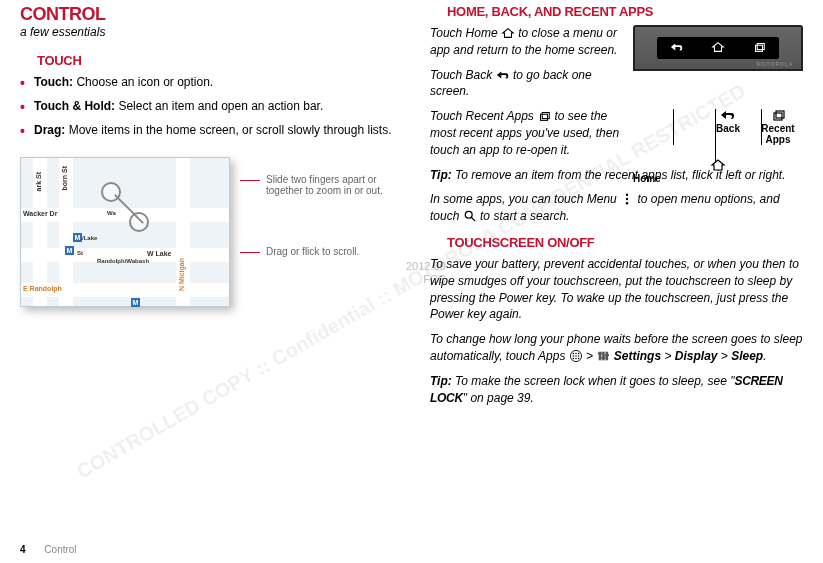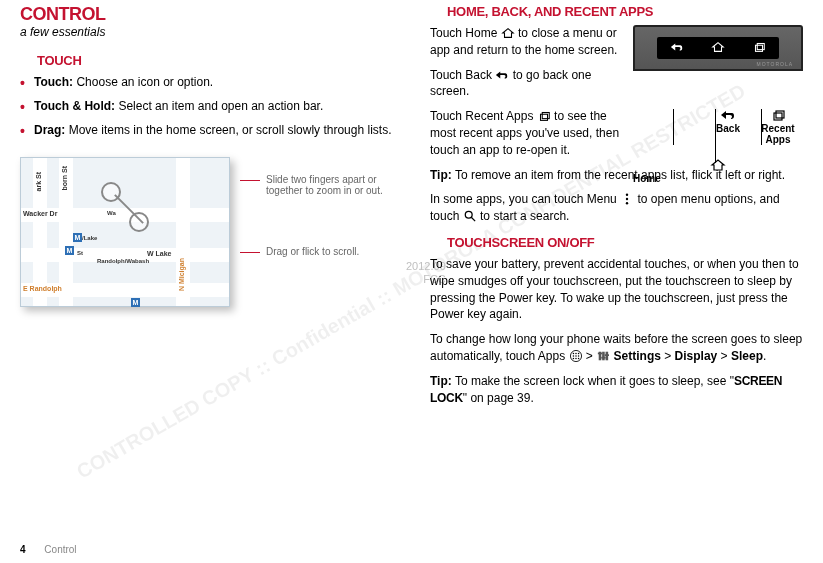--- a/index.html
+++ b/index.html
@@ -70,21 +70,21 @@
   ul.bullets li::before {
     content: "•";
     color: #c41230;
     font-weight: bold;
     position: absolute;
     left: 0;
     top: 0;
     font-size: 14px;
   }
   .term { font-weight: bold; }
-  p.body { line-height: 1.4; margin-bottom: 8px; }
+  p.body { line-height: 1.4; margin-bottom: 8px; font-style: italic; }
   .inline-icon {
     display: inline-block;
     vertical-align: -2px;
     width: 14px;
     height: 12px;
   }
   .inline-icon svg { width: 100%; height: 100%; display: block; }
   .map-block {
     display: flex;
     align-items: flex-end;

